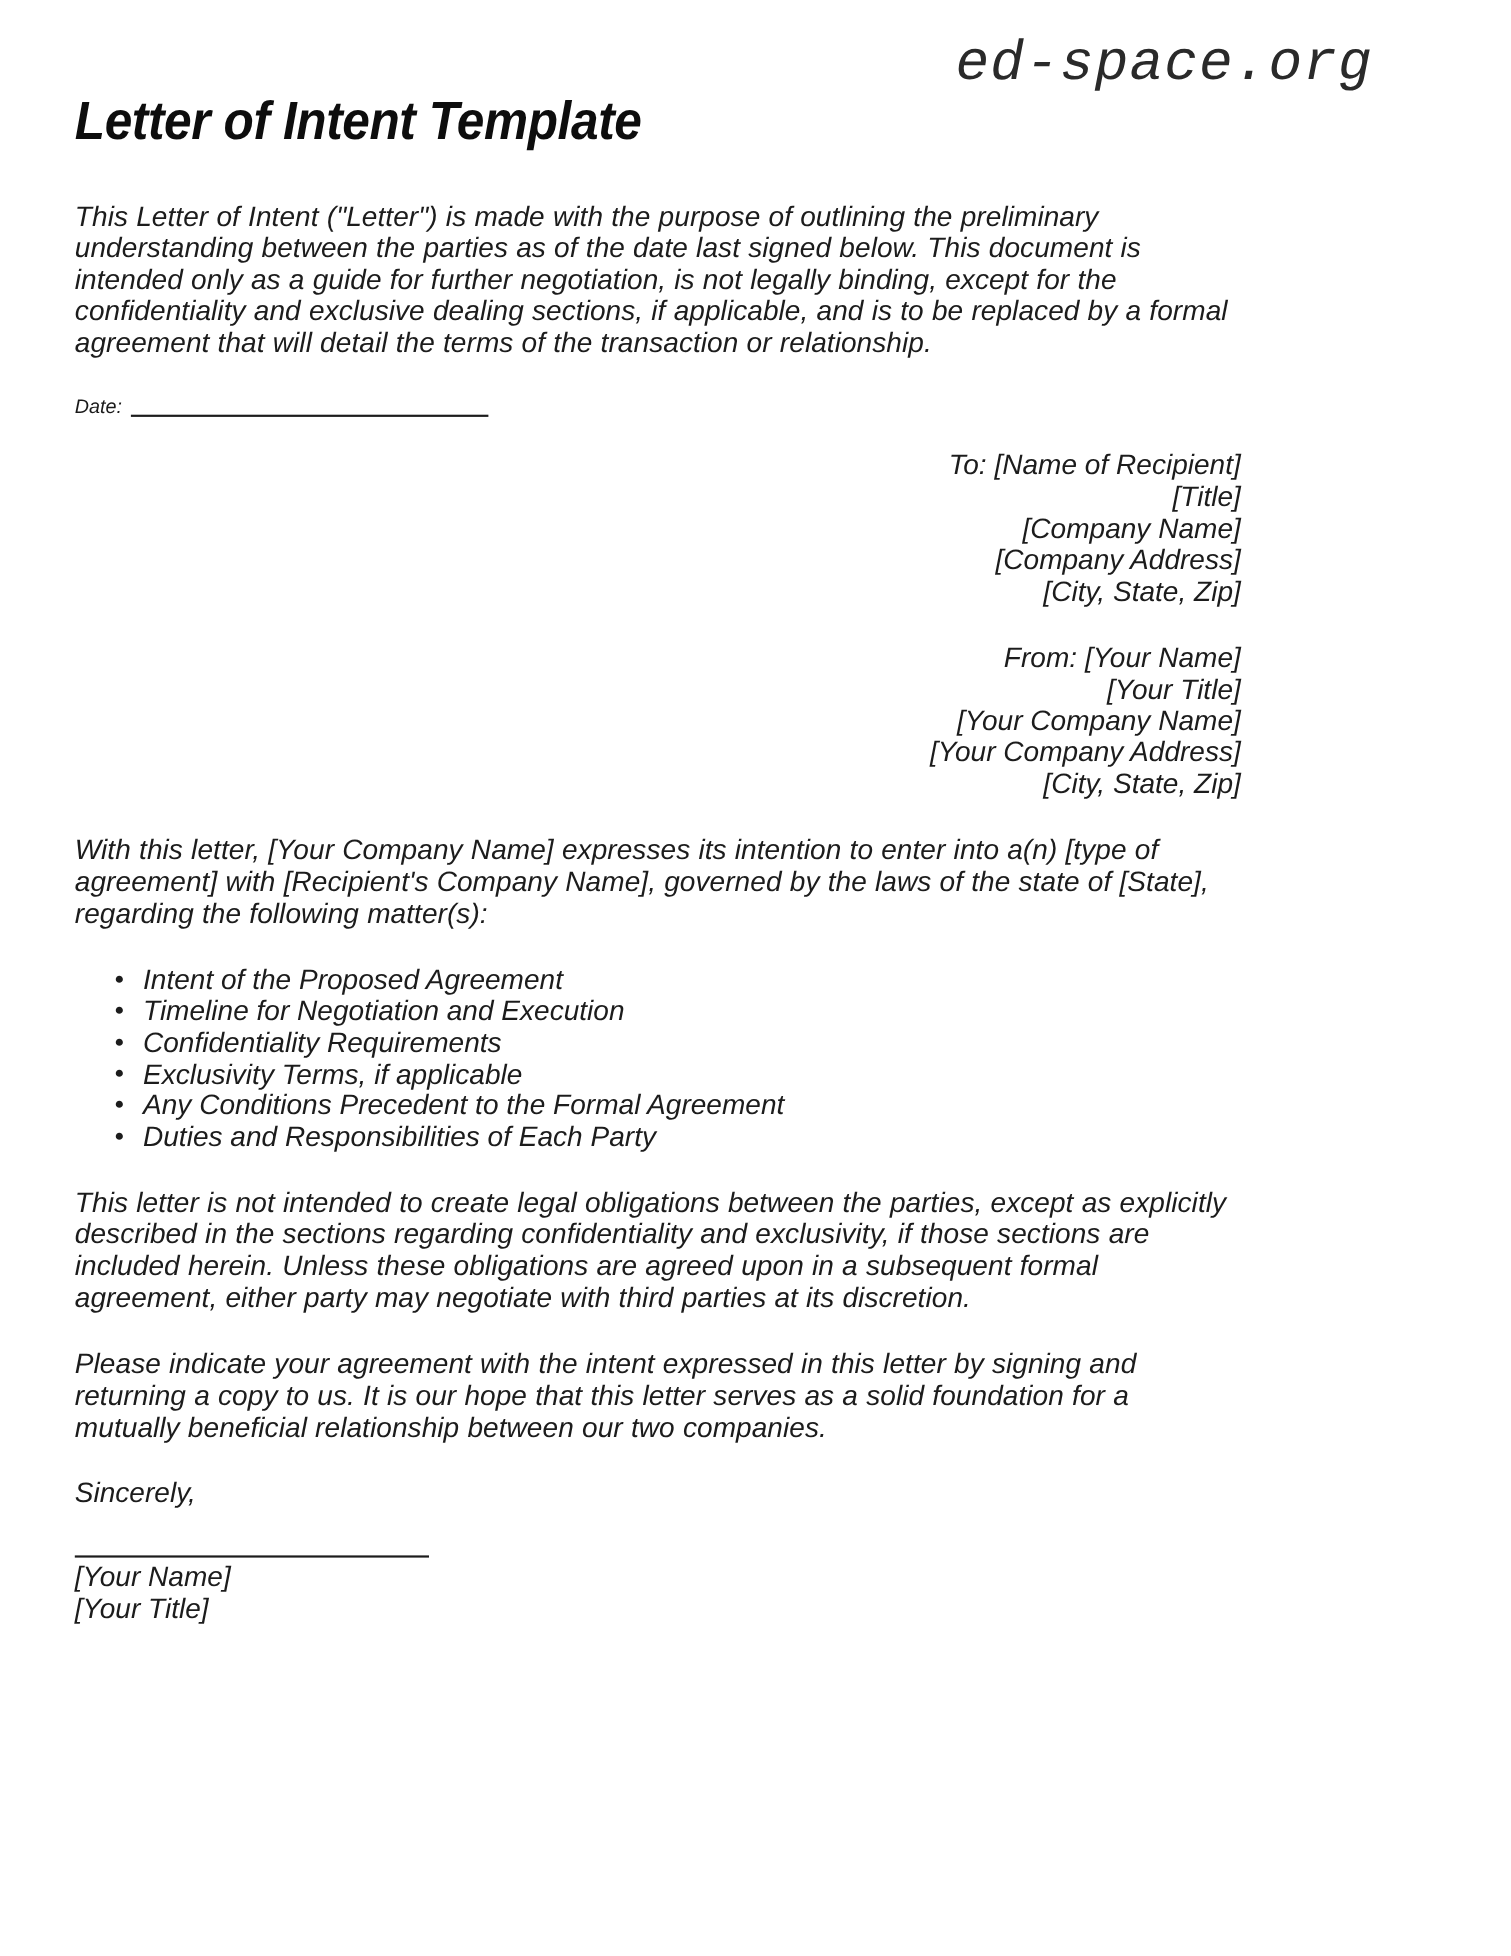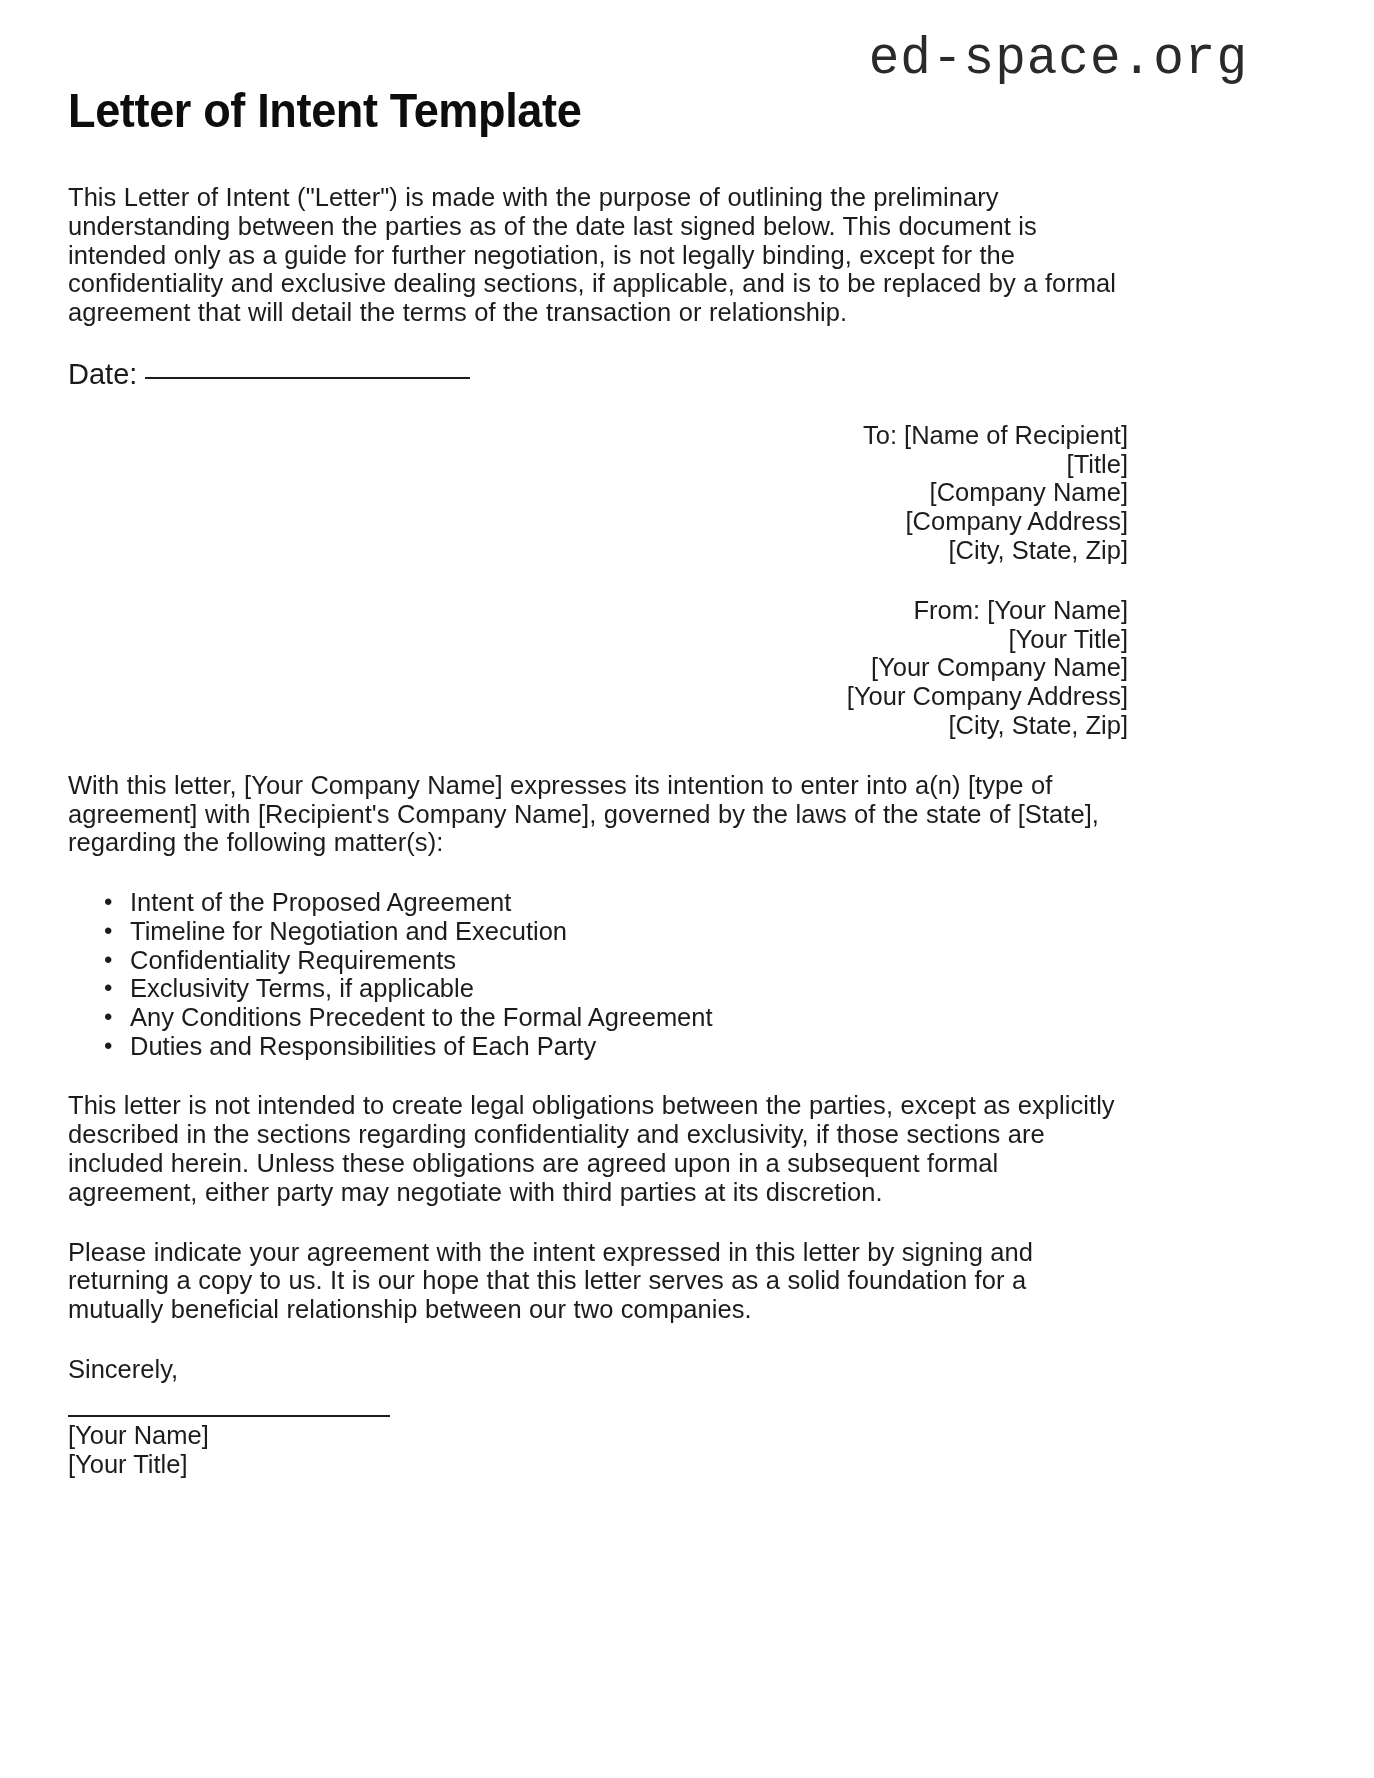--- a/index.html
+++ b/index.html
@@ -16,20 +16,21 @@
   }
 
   .page {
     position: relative;
     width: 1274px;
     height: 1778px;
     background: #ffffff;
     box-sizing: border-box;
     padding: 0;
     overflow: hidden;
+    font-style: italic;
   }
 
   
   .watermark {
     position: absolute;
     top: 34px;
     right: 26px;
     font-family: "Liberation Mono", "DejaVu Sans Mono", monospace;
     font-size: 51px;
     letter-spacing: 1px;
@@ -71,21 +72,22 @@
 
   p.body-text {
     margin: 0 0 31px 0;
     letter-spacing: 0.05px;
     word-spacing: 0.3px;
   }
 
   .date-row {
     margin: 0 0 30px 0;
     display: flex;
-    font-size: 29px;
+    align-items: flex-end;
+    font-size: 18px;
     line-height: 1.13;
   }
   .date-label { white-space: pre; }
   .date-rule {
     display: inline-block;
     width: 325px;
     border-bottom: 2px solid #1c1c1c;
     height: 19px;
     margin-left: 8px;
   }
@@ -115,21 +117,21 @@
   ul.matters li::before {
     content: "\2022";
     position: absolute;
     left: -26px;
     top: 0;
     font-size: 24px;
     line-height: 1.17;
     color: #1c1c1c;
   }
 
-  .closing { margin: 0 0 31px 0; }
+  .closing { margin: 0 0 42px 0; }
 
   .sig-rule {
     width: 322px;
     border-bottom: 2px solid #1c1c1c;
     height: 0;
     margin: 0 0 4px 0;
   }
   .sig-line-name { display: block; white-space: pre; }
 </style>
 </head>

